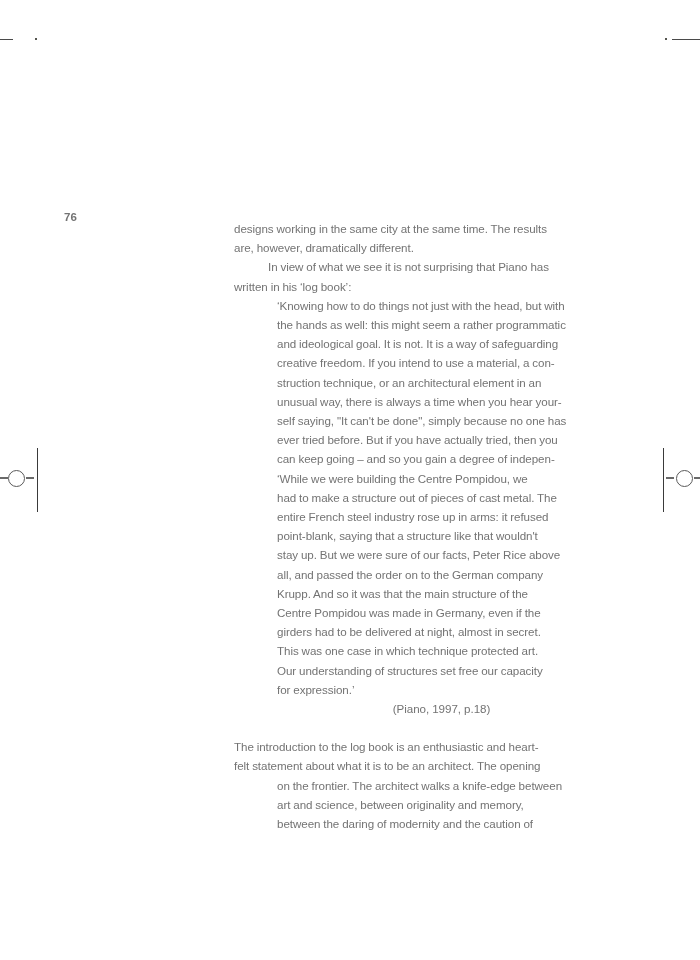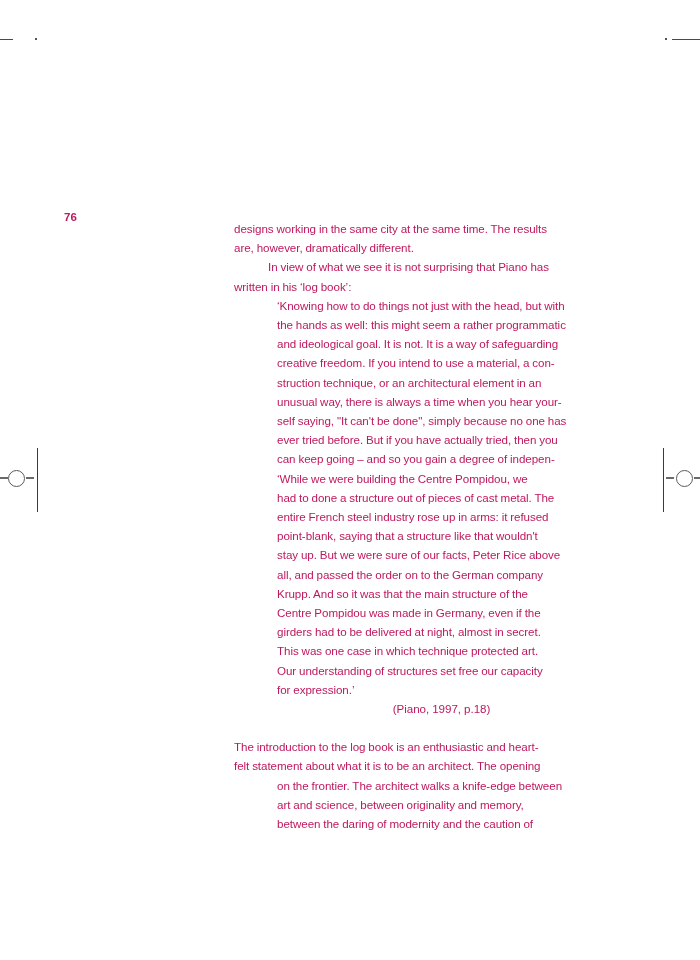--- a/index.html
+++ b/index.html
@@ -7,21 +7,21 @@
     padding: 0;
     background: #ffffff;
   }
   .page {
     position: relative;
     width: 700px;
     height: 960px;
     background: #ffffff;
     overflow: hidden;
     font-family: "Liberation Sans", sans-serif;
-    color: #be185d;
+    color: #737373;
     -webkit-font-smoothing: antialiased;
   }
 
   
   .mark-line-h {
     position: absolute;
     height: 1px;
     background: #4a4a4a;
   }
   .mark-line-v {
@@ -162,21 +162,21 @@
       <span class="ln">creative freedom. If you intend to use a material, a con-</span>
       <span class="ln">struction technique, or an architectural element in an</span>
       <span class="ln">unusual way, there is always a time when you hear your-</span>
       <span class="ln">self saying, "It can't be done", simply because no one has</span>
       <span class="ln">ever tried before. But if you have actually tried, then you</span>
       <span class="ln">can keep going – and so you gain a degree of indepen-</span>
     </blockquote>
 
     <blockquote class="quote">
       <span class="ln">‘While we were building the Centre Pompidou, we</span>
-      <span class="ln">had to done a structure out of pieces of cast metal. The</span>
+      <span class="ln">had to make a structure out of pieces of cast metal. The</span>
       <span class="ln">entire French steel industry rose up in arms: it refused</span>
       <span class="ln">point-blank, saying that a structure like that wouldn't</span>
       <span class="ln">stay up. But we were sure of our facts, Peter Rice above</span>
       <span class="ln">all, and passed the order on to the German company</span>
       <span class="ln">Krupp. And so it was that the main structure of the</span>
       <span class="ln">Centre Pompidou was made in Germany, even if the</span>
       <span class="ln">girders had to be delivered at night, almost in secret.</span>
       <span class="ln">This was one case in which technique protected art.</span>
       <span class="ln">Our understanding of structures set free our capacity</span>
       <span class="ln">for expression.’</span>

